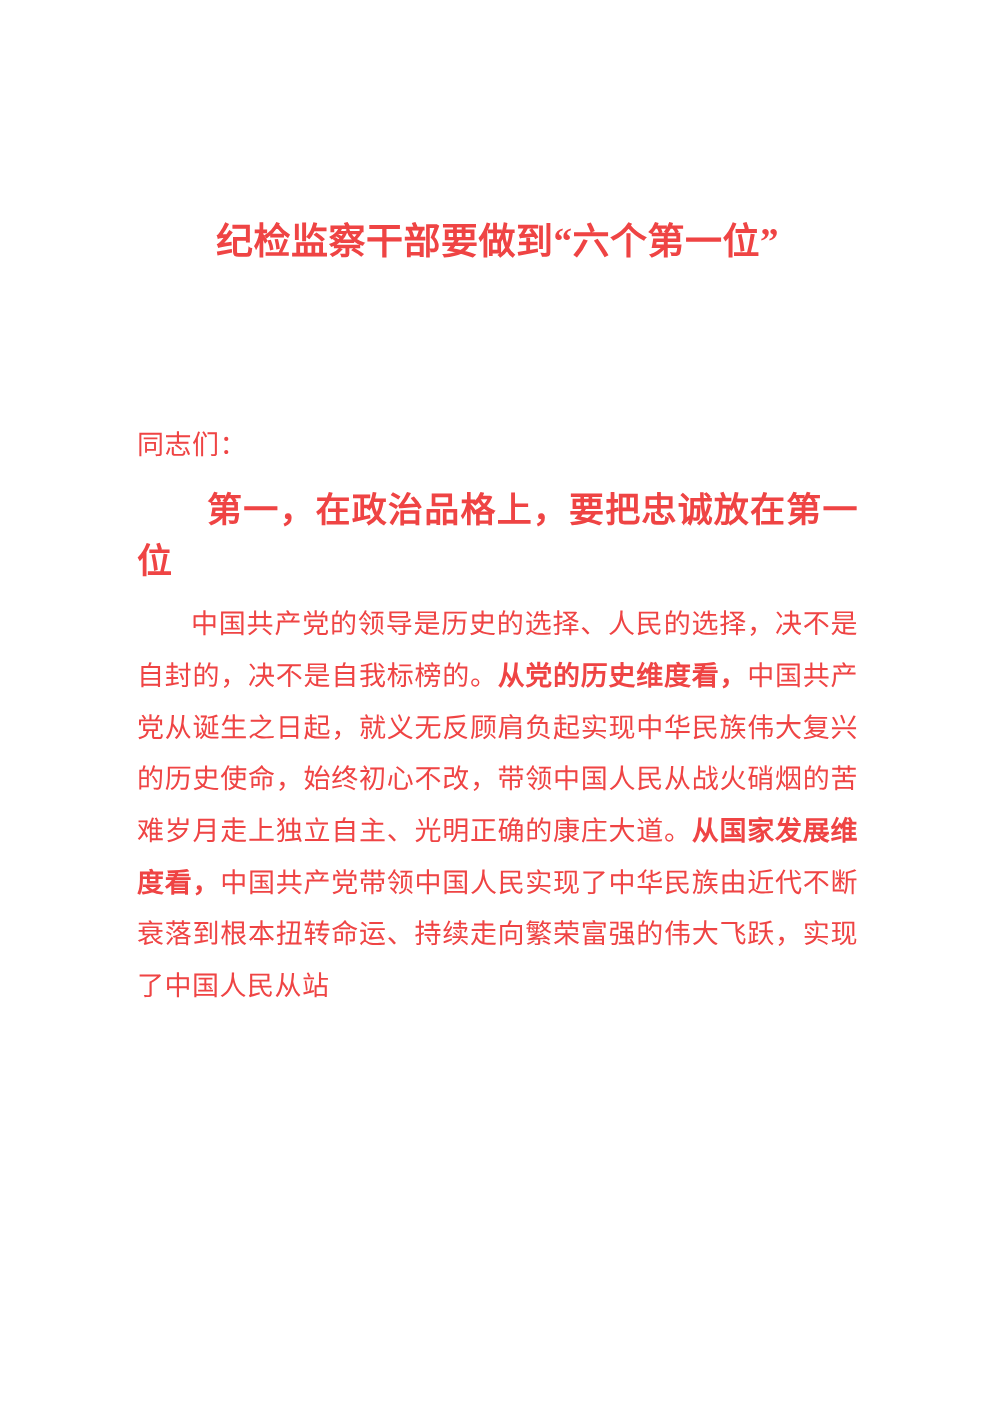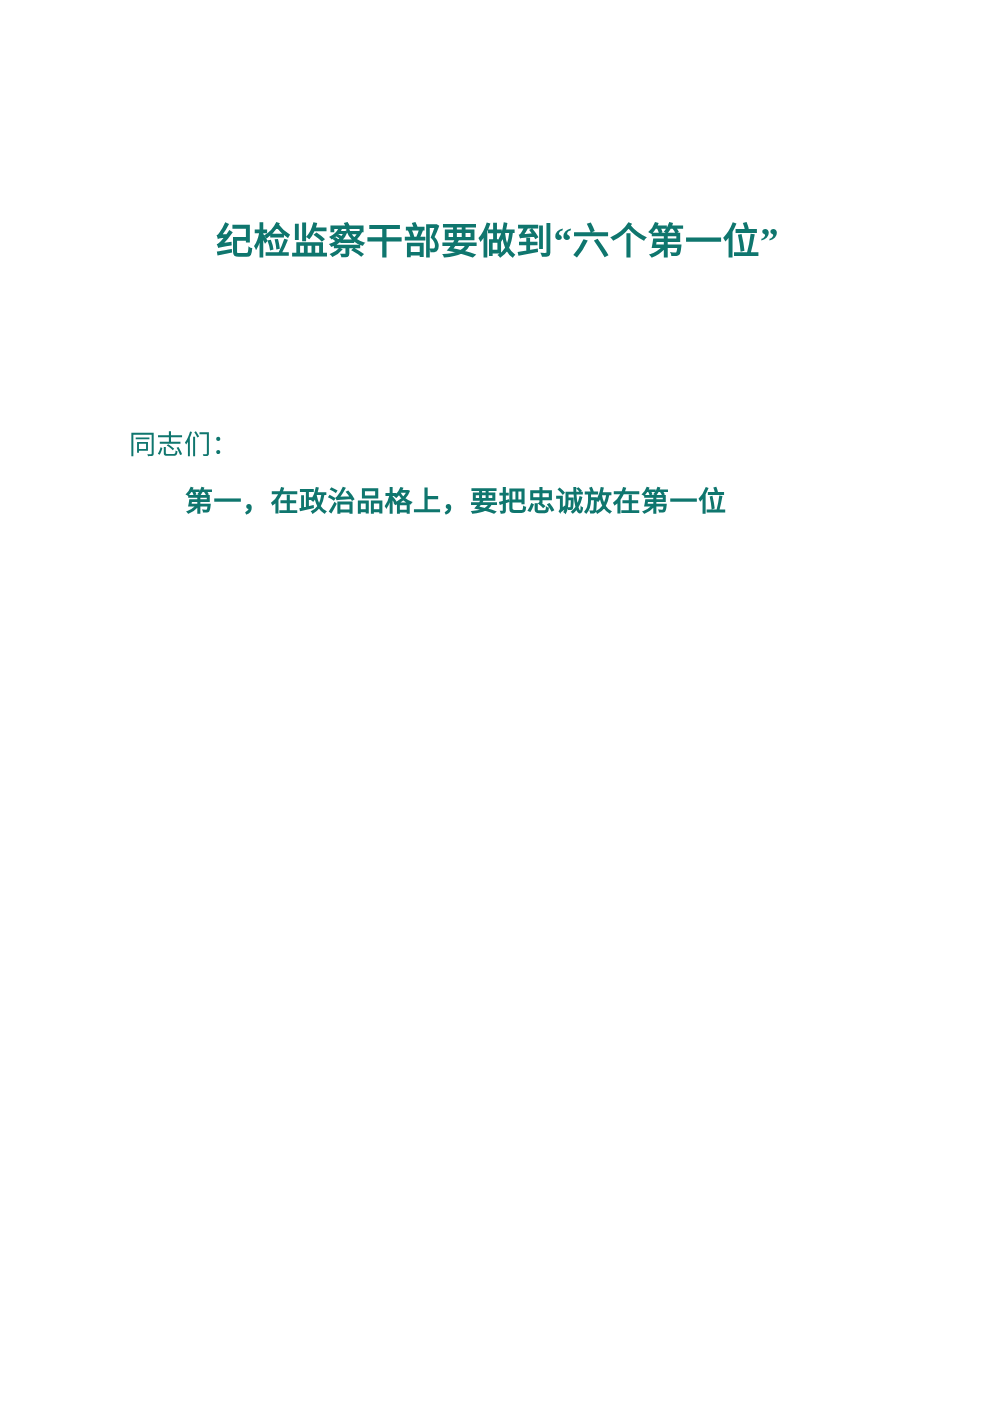--- a/index.html
+++ b/index.html
@@ -5,21 +5,21 @@
   html, body {
     margin: 0;
     padding: 0;
     background: #ffffff;
   }
   .page {
     position: relative;
     width: 992px;
     height: 1403px;
     background: #ffffff;
-    color: #0f766e;
+    color: #ef4444;
     overflow: hidden;
     font-family: "Liberation Serif", "DejaVu Serif", serif;
   }
   .doc-title {
     margin: 0 122px 0 125px;
     padding-top: 219px;
     text-align: center;
     font-family: "Liberation Serif", "DejaVu Serif", serif;
     font-weight: bold;
     font-size: 37px;
@@ -29,47 +29,48 @@
   }
   .doc-body {
     margin: 156px 122px 0 125px;
     font-size: 27px;
     line-height: 51.7px;
     letter-spacing: 0.5px;
     text-align: justify;
     text-justify: inter-ideograph;
   }
   .doc-body p {
-    margin: 4px;
+    margin: 12px;
     padding: 0;
     text-indent: 2em;
   }
   .doc-body p.salutation {
     text-indent: 0;
   }
   .doc-body p.heading {
     font-family: "Liberation Sans", "DejaVu Sans", sans-serif;
     font-weight: bold;
-    font-size: 28px;
+    font-size: 35px;
   }
   .bold-run {
     font-family: "Liberation Sans", "DejaVu Sans", sans-serif;
     font-weight: bold;
   }
 </style>
 </head>
 <body>
 
 <div class="page">
 
   <h1 class="doc-title">纪检监察干部要做到“六个第一位”</h1>
 
   <div class="doc-body">
 
     <p class="salutation">同志们：</p>
 
 
     <p class="heading">第一，在政治品格上，要把忠诚放在第一位</p>
 
+    <p class="body-para"><span class="text-run">中国共产党的领导是历史的选择、人民的选择，决不是自封的，决不是自我标榜的。</span><span class="bold-run">从党的历史维度看，</span><span class="text-run">中国共产党从诞生之日起，就义无反顾肩负起实现中华民族伟大复兴的历史使命，始终初心不改，带领中国人民从战火硝烟的苦难岁月走上独立自主、光明正确的康庄大道。</span><span class="bold-run">从国家发展维度看，</span><span class="text-run">中国共产党带领中国人民实现了中华民族由近代不断衰落到根本扭转命运、持续走向繁荣富强的伟大飞跃，实现了中国人民从站</span></p>
 
   </div>
 
 </div>
 
 </body></html>

